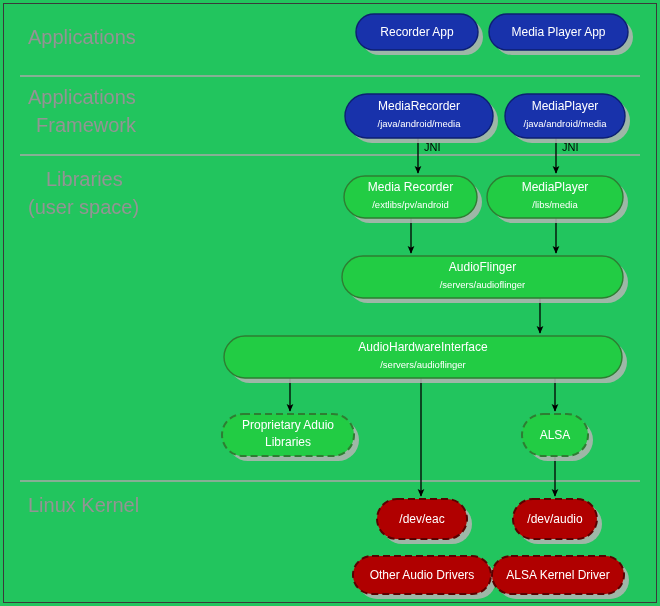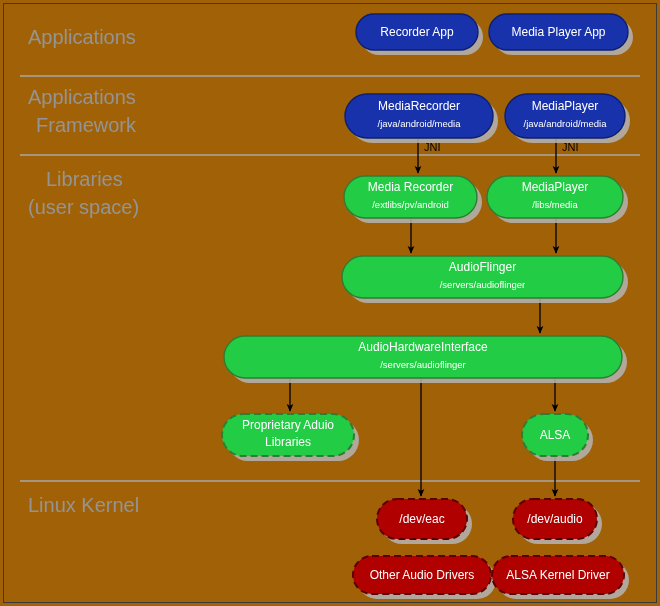--- a/index.html
+++ b/index.html
@@ -5,21 +5,21 @@
 <style>
   html, body {
     margin: 0;
     padding: 0;
     background: #ffffff;
   }
   #page {
     position: relative;
     width: 660px;
     height: 606px;
-    background: #a16207;
+    background: #22c55e;
     overflow: hidden;
     font-family: "Liberation Sans", sans-serif;
     box-sizing: border-box;
   }
   
   #frame {
     position: absolute;
     left: 3px;
     top: 3px;
     width: 654px;

